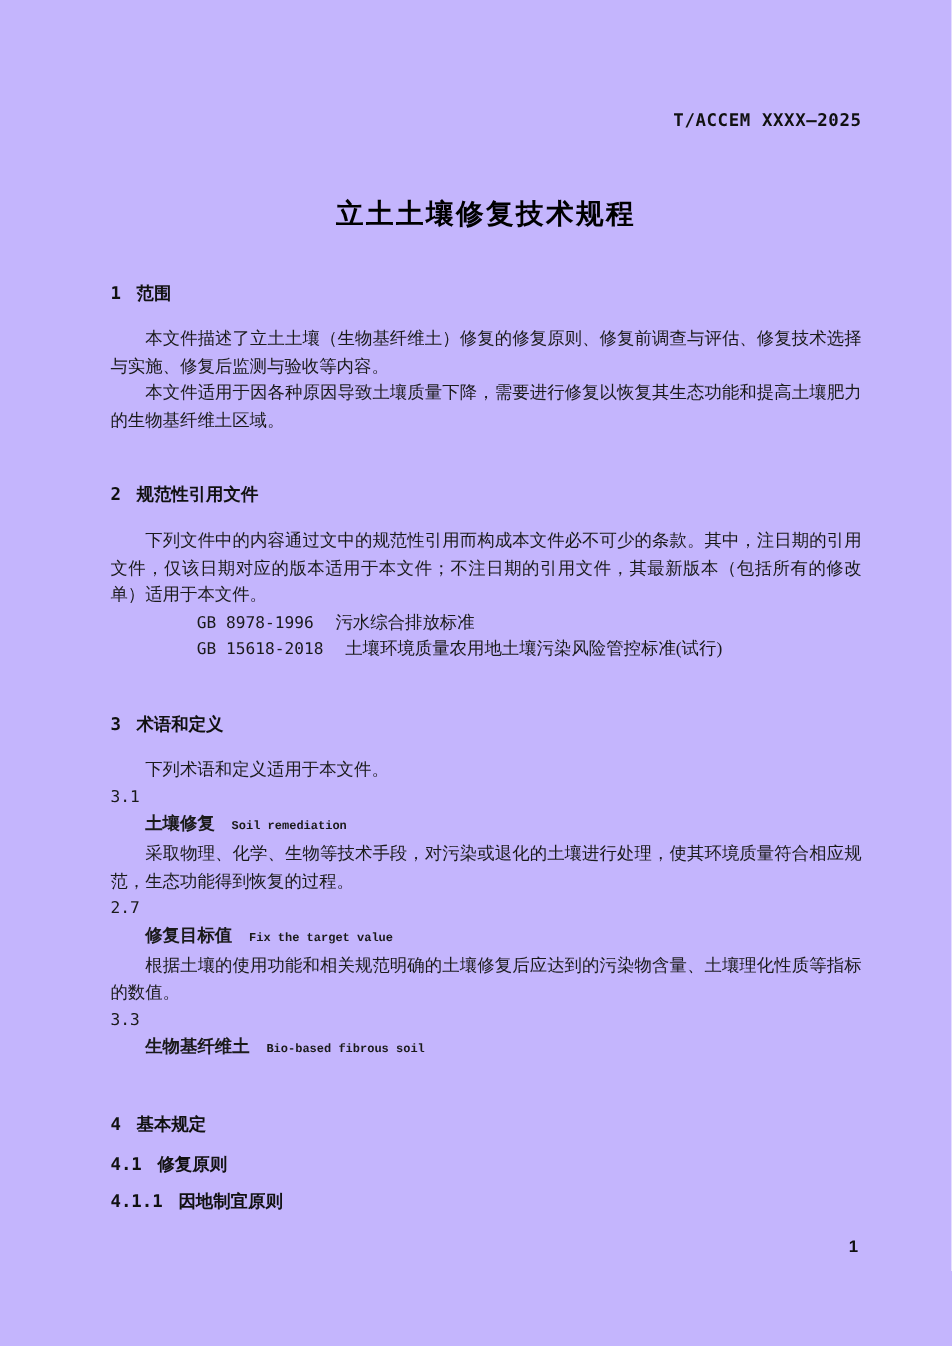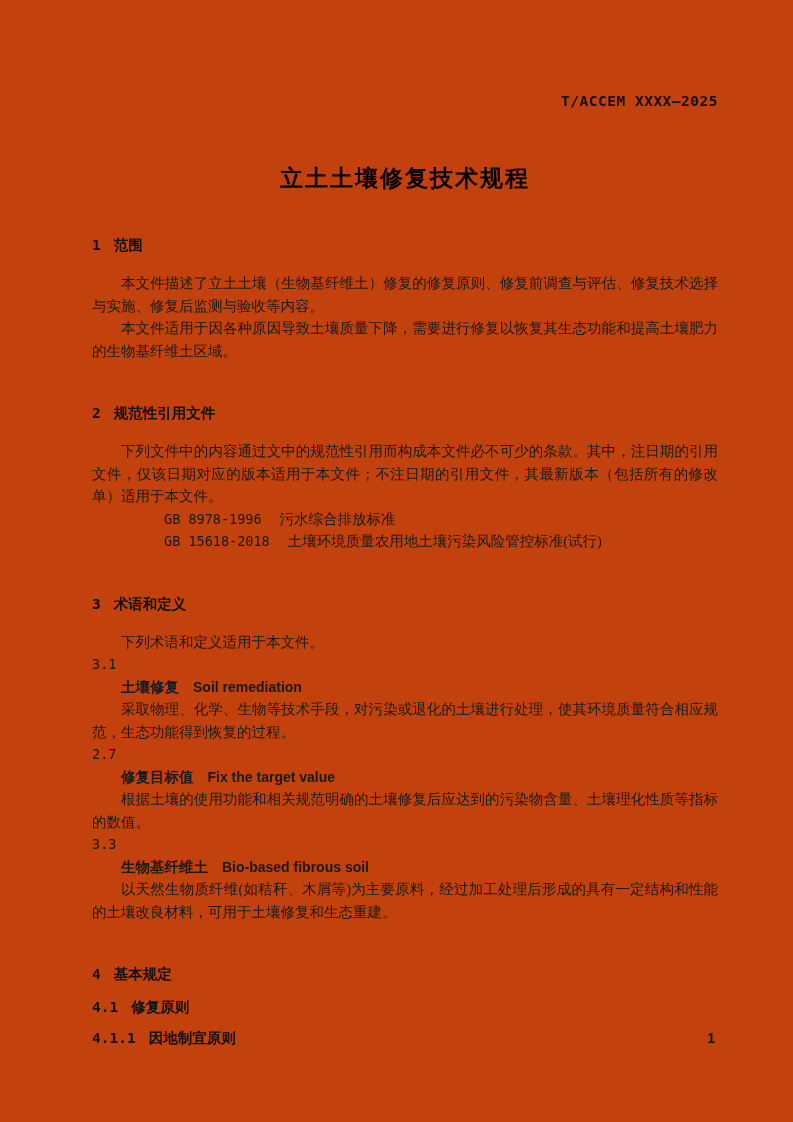--- a/index.html
+++ b/index.html
@@ -1,21 +1,21 @@
 <!DOCTYPE html>
 <html><head>
 <meta charset="utf-8">
 <style>
   * { margin: 0; padding: 0; box-sizing: border-box; }
   html, body { background: #ffffff; }
   .page {
     position: relative;
     width: 793px;
     height: 1122px;
-    background: #c2410c;
+    background: #c4b5fd;
     color: #1a1a1a;
     padding: 93px 75px 0 92px;
     font-family: "Liberation Serif", "DejaVu Serif", serif;
     font-size: 14.5px;
     overflow: hidden;
   }
   .doc-number {
     text-align: right;
     font-family: "DejaVu Sans Mono", "Liberation Mono", monospace;
     font-weight: bold;
@@ -72,23 +72,23 @@
   .term-name {
     line-height: 22.5px;
     padding-left: 29px;
   }
   .term-cn {
     font-family: "Liberation Sans", "DejaVu Sans", sans-serif;
     font-weight: bold;
     margin-right: 14px;
   }
   .term-en {
-    font-family: Liberation Sans, sans-serif;
+    font-family: Liberation Mono, monospace;
     font-weight: bold;
-    font-size: 14px;
+    font-size: 10px;
   }
   .term-def {
     line-height: 22.5px;
     text-align: justify;
     text-indent: 29px;
   }
   .page-number {
     position: absolute;
     top: 1030px;
     right: 78px;
@@ -143,21 +143,20 @@
       <span class="term-cn">修复目标值</span><span class="term-en">Fix the target value</span>
     </div>
     <p class="term-def">根据土壤的使用功能和相关规范明确的土壤修复后应达到的污染物含量、土壤理化性质等指标的数值。</p>
   </div>
 
   <div>
     <div class="term-num">3.3</div>
     <div class="term-name">
       <span class="term-cn">生物基纤维土</span><span class="term-en">Bio-based fibrous soil</span>
     </div>
-    <p class="term-def">以天然生物质纤维(如秸秆、木屑等)为主要原料，经过加工处理后形成的具有一定结构和性能的土壤改良材料，可用于土壤修复和生态重建。</p>
   </div>
 
   <h2 class="sec-h">
     <span class="h-num">4</span><span>基本规定</span>
   </h2>
   <h3 class="sec-h sub-h">
     <span class="h-num">4.1</span><span>修复原则</span>
   </h3>
   <h4 class="sec-h subsub-h">
     <span class="h-num">4.1.1</span><span>因地制宜原则</span>

